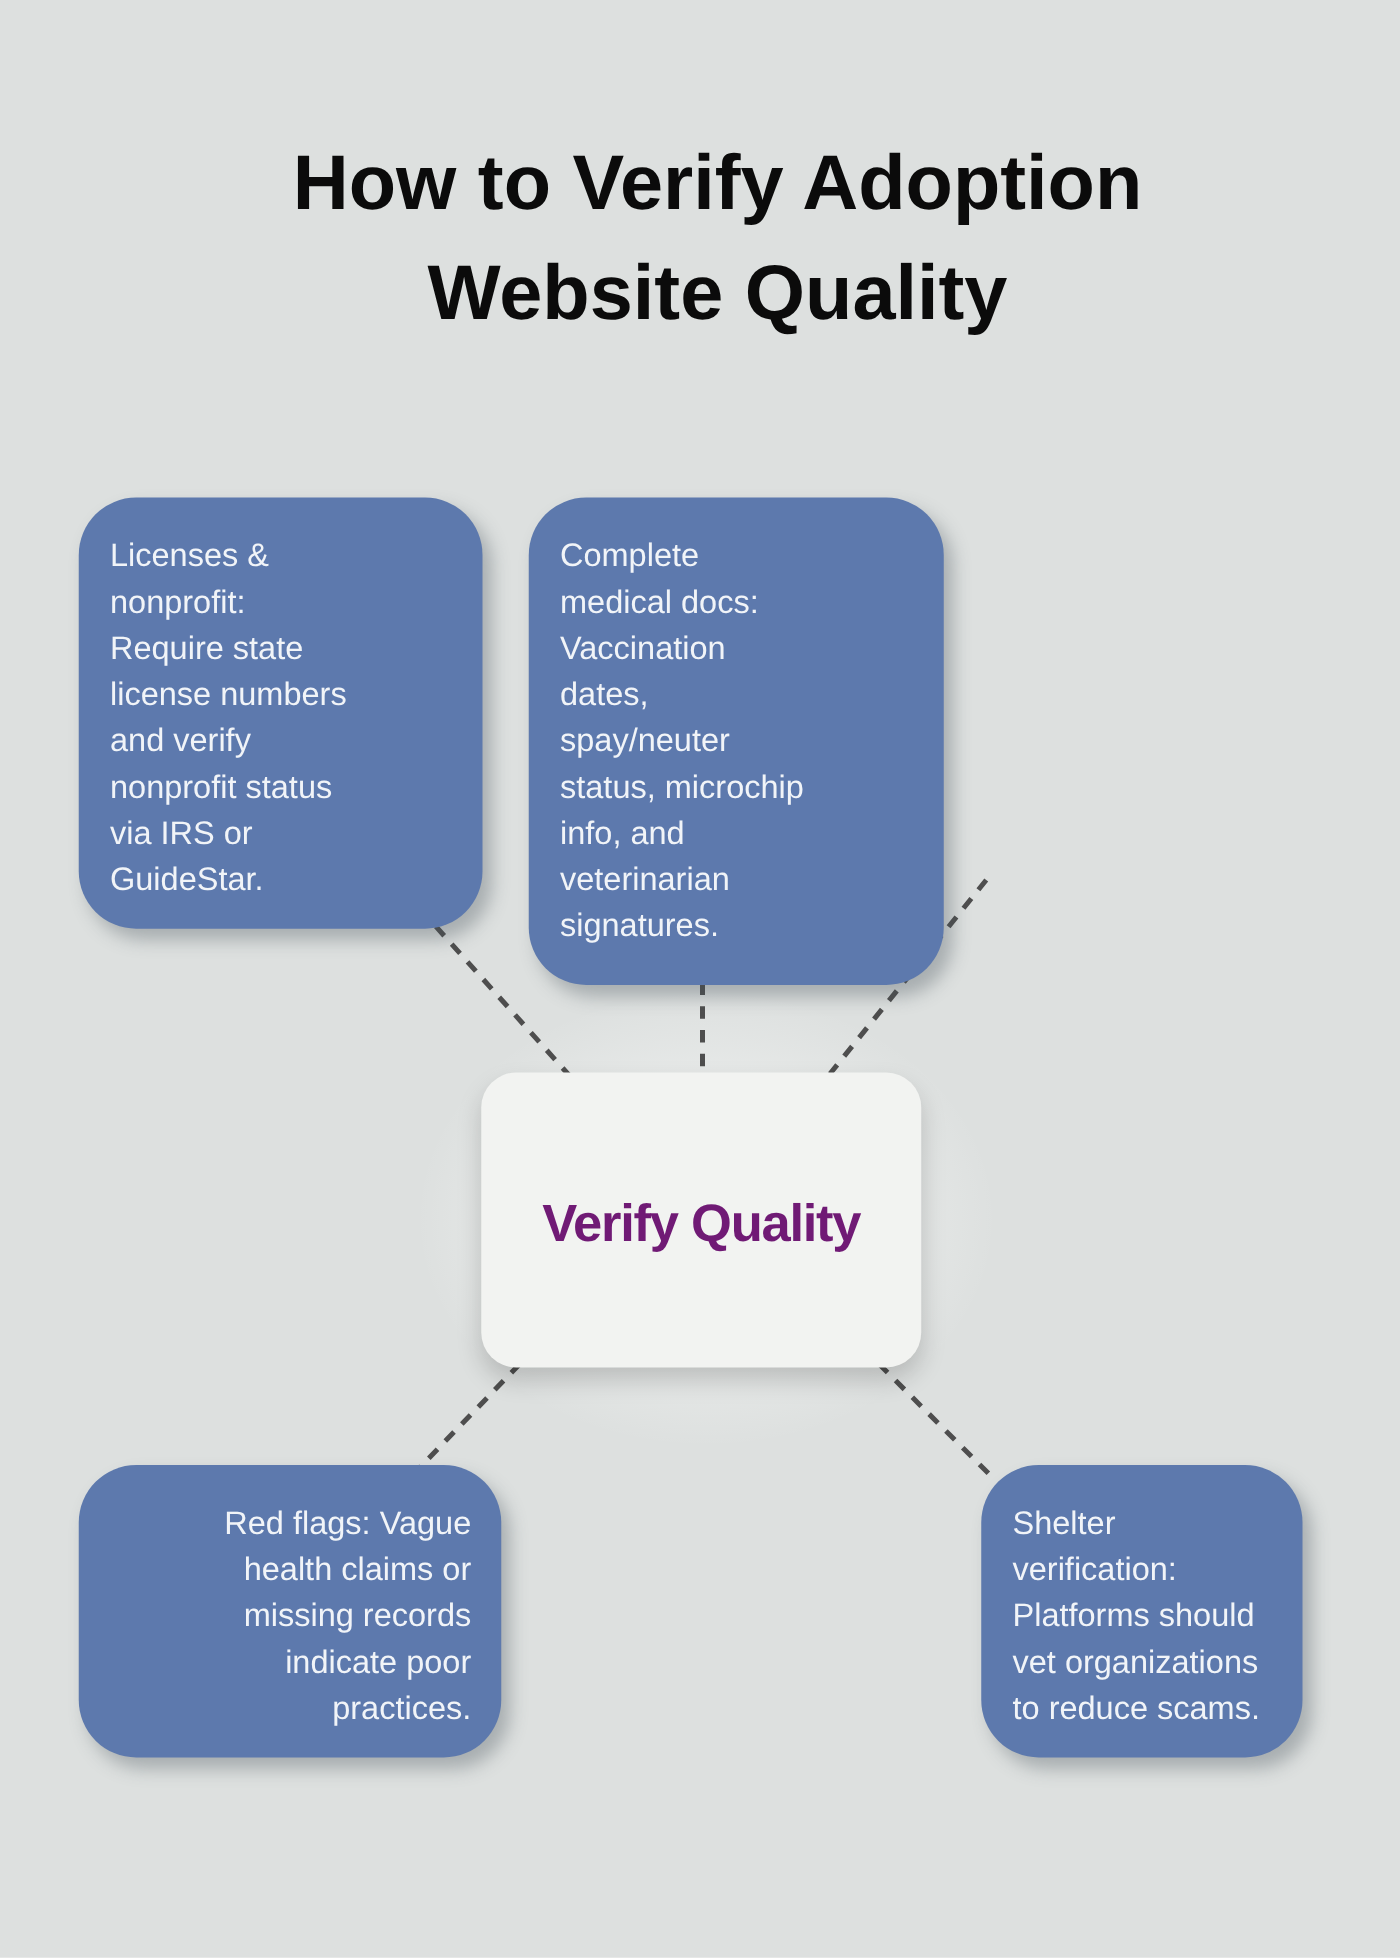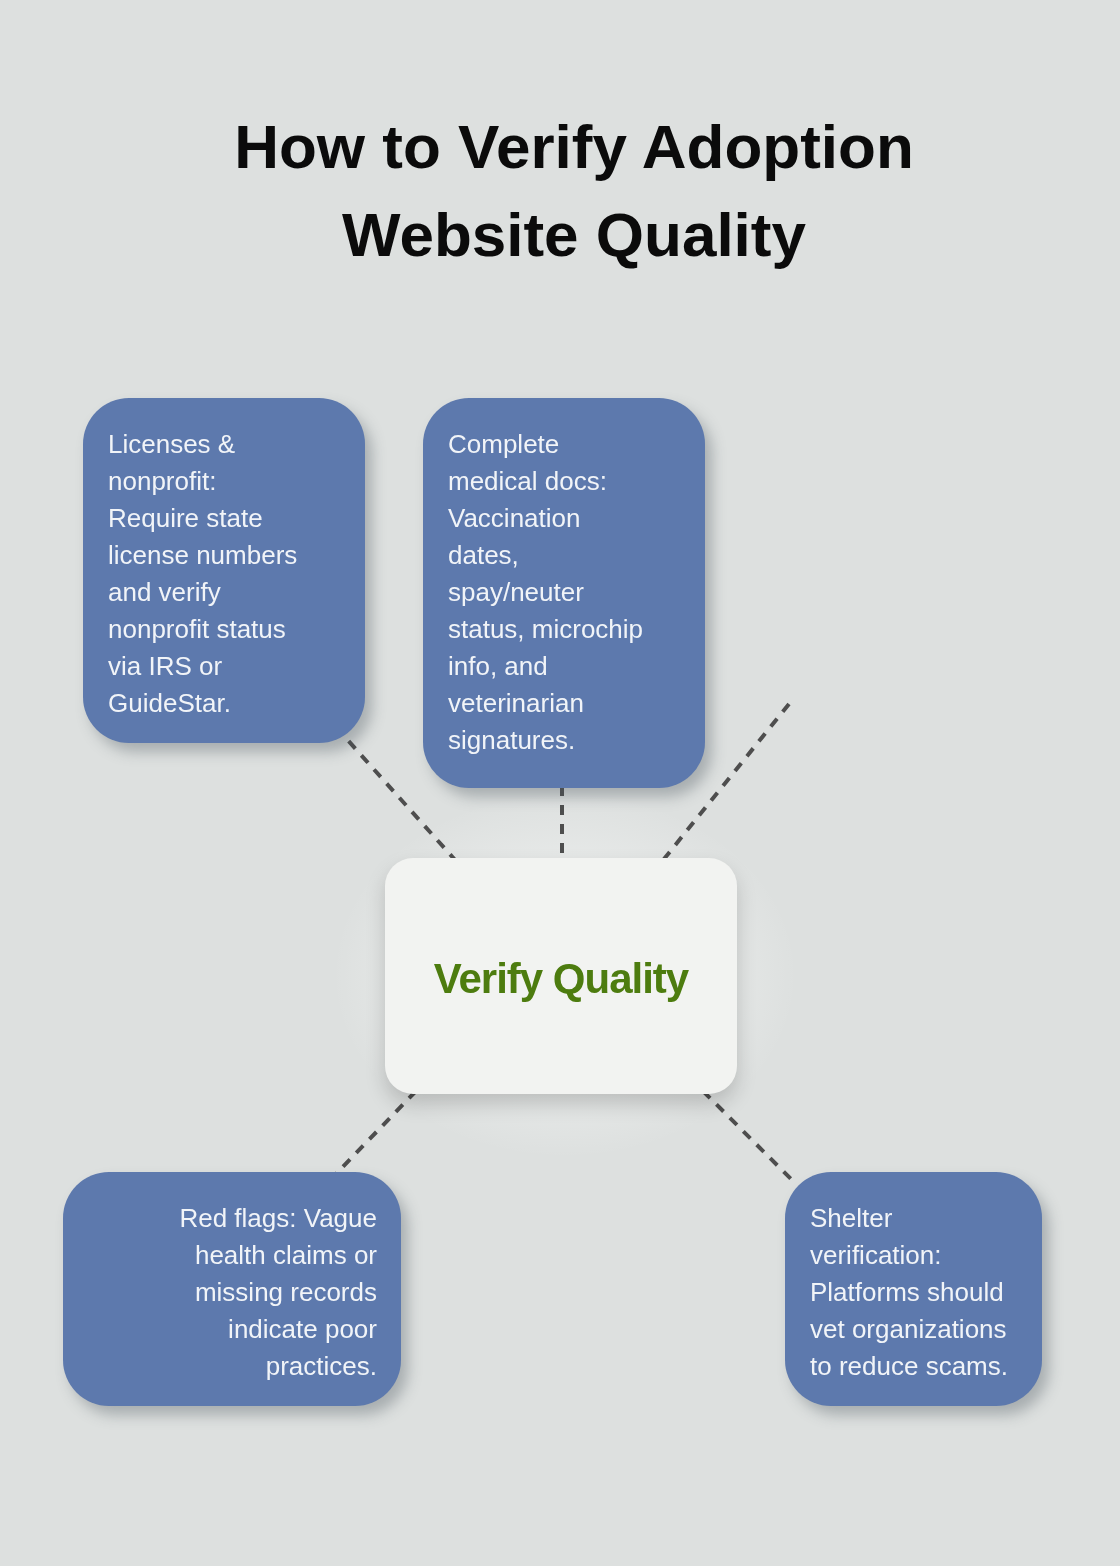--- a/index.html
+++ b/index.html
@@ -55,22 +55,22 @@
     background: #5d79ad;
     border-radius: 46px;
     color: #f1f4f8;
     font-size: 26px;
     line-height: 37px;
     padding: 28px 24px 24px 25px;
     white-space: pre-line;
     box-shadow: 7px 9px 14px rgba(70, 80, 90, 0.35);
   }
 
-  .node-top-left     { left: 63px;  top: 398px; width: 282px; height: 345px; margin-left: 20px; }
-  .node-top-middle   { left: 423px; top: 398px; width: 282px; height: 390px; }
+  .node-top-left     { left: 63px;  top: 398px; width: 323px; height: 345px; }
+  .node-top-middle   { left: 423px; top: 398px; width: 332px; height: 390px; }
   .node-top-right    { left: 783px; top: 398px; width: 275px; height: 308px; }
   .node-bottom-left  { left: 63px;  top: 1172px; width: 338px; height: 234px; text-align: right; }
   .node-bottom-right { left: 785px; top: 1172px; width: 257px; height: 234px; }
 
   .center-node {
     position: absolute;
     left: 385px;
     top: 858px;
     width: 352px;
     height: 236px;
@@ -78,21 +78,21 @@
     border-radius: 28px;
     box-shadow: 0 10px 20px rgba(0, 0, 0, 0.18);
     display: flex;
     align-items: center;
     justify-content: center;
   }
   .center-label {
     font-size: 42px;
     font-weight: bold;
     letter-spacing: -1px;
-    color: #4d7c0f;
+    color: #701a75;
     margin-top: 6px;
   }
 </style>
 </head>
 <body>
 
 <div class="canvas">
 
   <div class="halo"></div>
 

